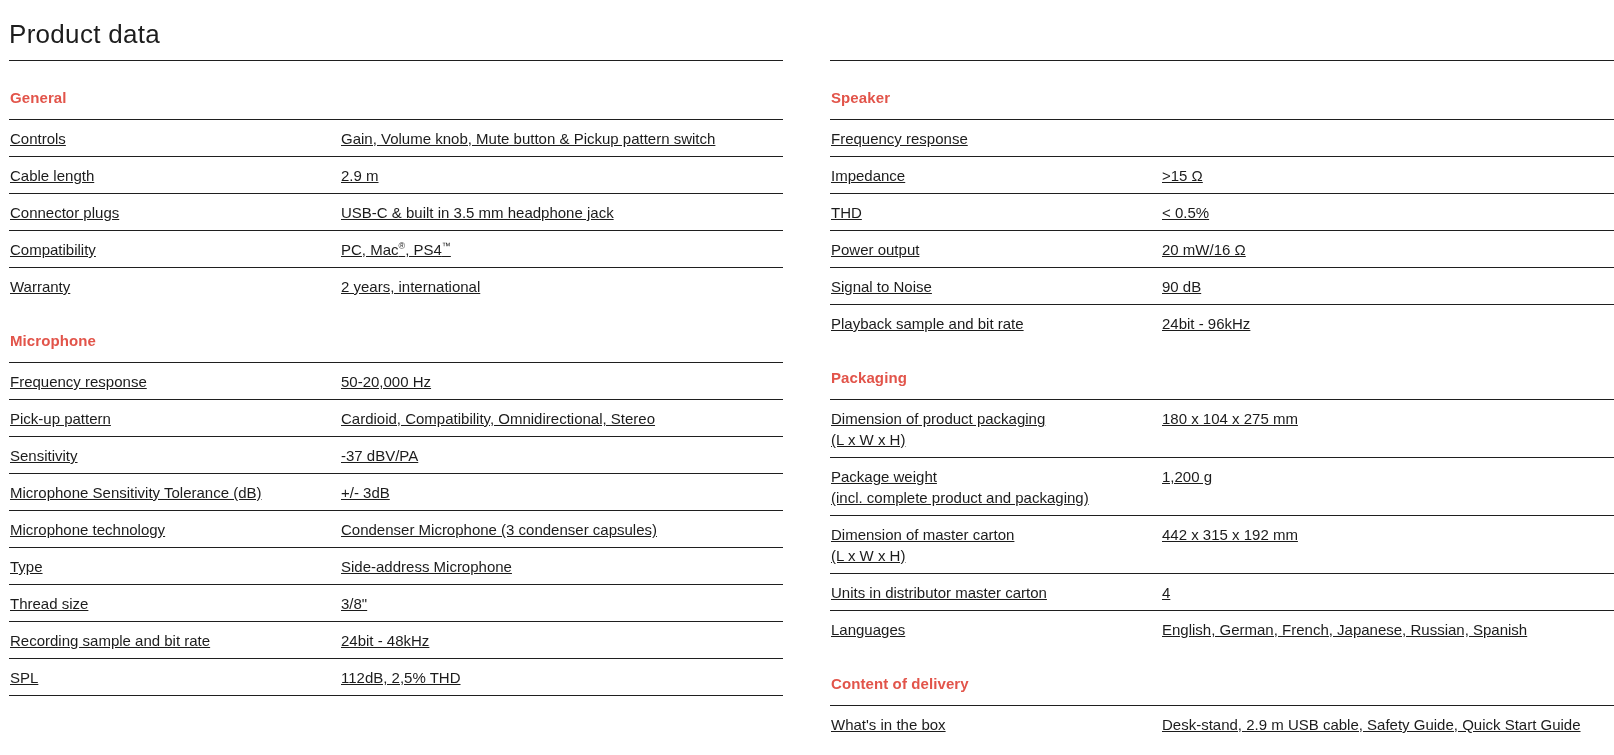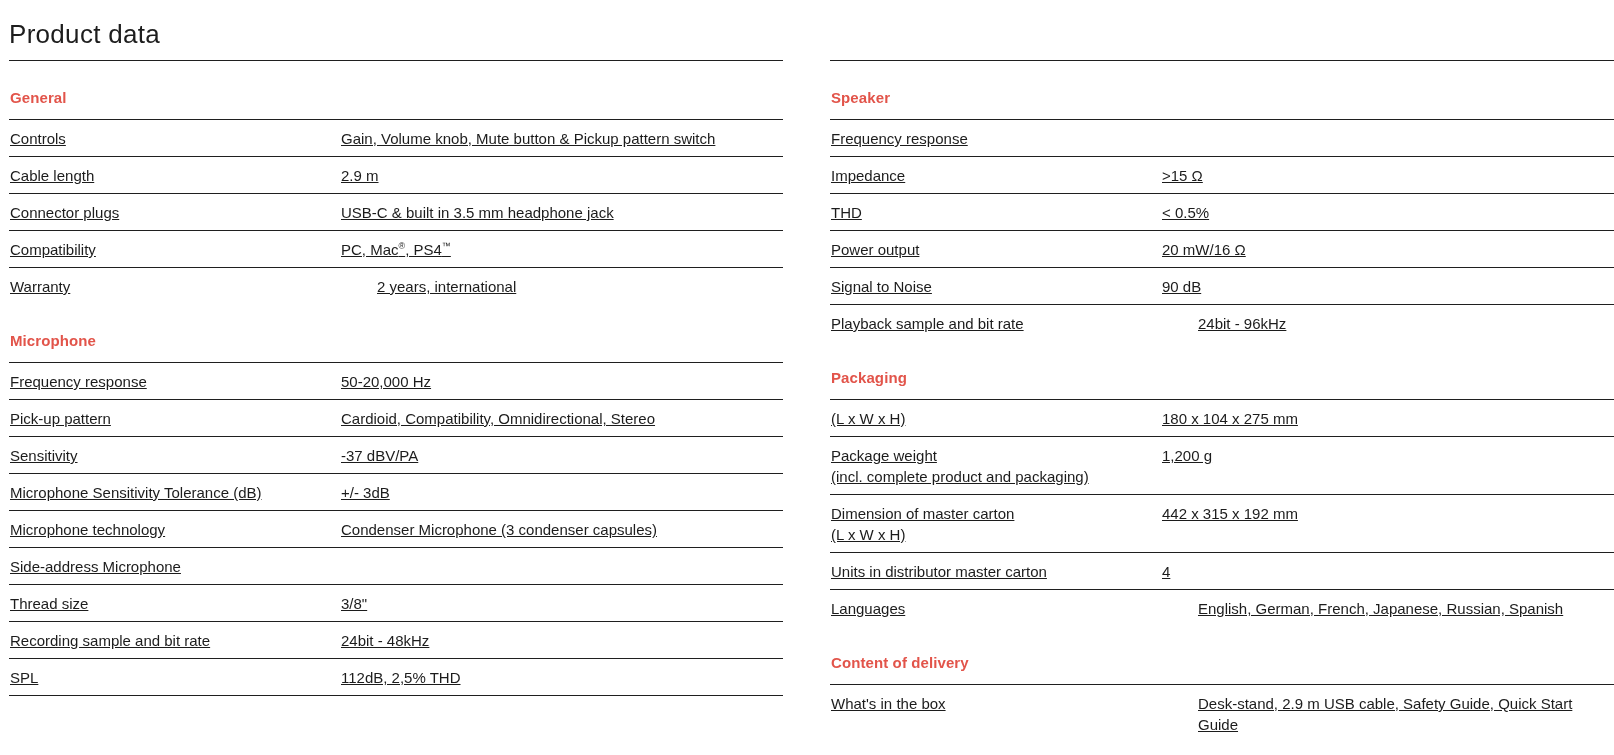--- a/index.html
+++ b/index.html
@@ -46,21 +46,21 @@
   .spec-row {
     display: flex;
     align-items: flex-start;
     padding: 8px 2px 7px 1px;
     border-bottom: 1.5px solid #1f1f1f;
     font-size: 15px;
     line-height: 21px;
     font-weight: 400;
     text-decoration: underline;
   }
-  .spec-row.no-rule { border-bottom: none; gap: 36px; }
+  .spec-row.no-rule { border-bottom: none; }
   .spec-label {
     width: 331px;
     flex: none;
     padding-right: 12px;
     box-sizing: border-box;
   }
   .spec-value { flex: 1; }
   .spec-value sup, .spec-label sup {
     font-size: 9px;
     vertical-align: super;
@@ -132,20 +132,23 @@
         </div>
         <div class="spec-value">+/- 3dB</div>
       </div>
       <div class="spec-row">
         <div class="spec-label">
           <div>Microphone technology</div>
         </div>
         <div class="spec-value">Condenser Microphone (3 condenser capsules)</div>
       </div>
       <div class="spec-row">
+        <div class="spec-label">
+          <div>Type</div>
+        </div>
         <div class="spec-value">Side-address Microphone</div>
       </div>
       <div class="spec-row">
         <div class="spec-label">
           <div>Thread size</div>
         </div>
         <div class="spec-value">3/8"</div>
       </div>
       <div class="spec-row">
         <div class="spec-label">
@@ -197,20 +200,21 @@
         <div class="spec-label">
           <div>Playback sample and bit rate</div>
         </div>
         <div class="spec-value">24bit - 96kHz</div>
       </div>
     </section>
     <section>
       <div class="section-heading">Packaging</div>
       <div class="spec-row">
         <div class="spec-label">
+          <div>Dimension of product packaging</div>
           <div>(L x W x H)</div>
         </div>
         <div class="spec-value">180 x 104 x 275 mm</div>
       </div>
       <div class="spec-row">
         <div class="spec-label">
           <div>Package weight</div>
           <div>(incl. complete product and packaging)</div>
         </div>
         <div class="spec-value">1,200 g</div>

